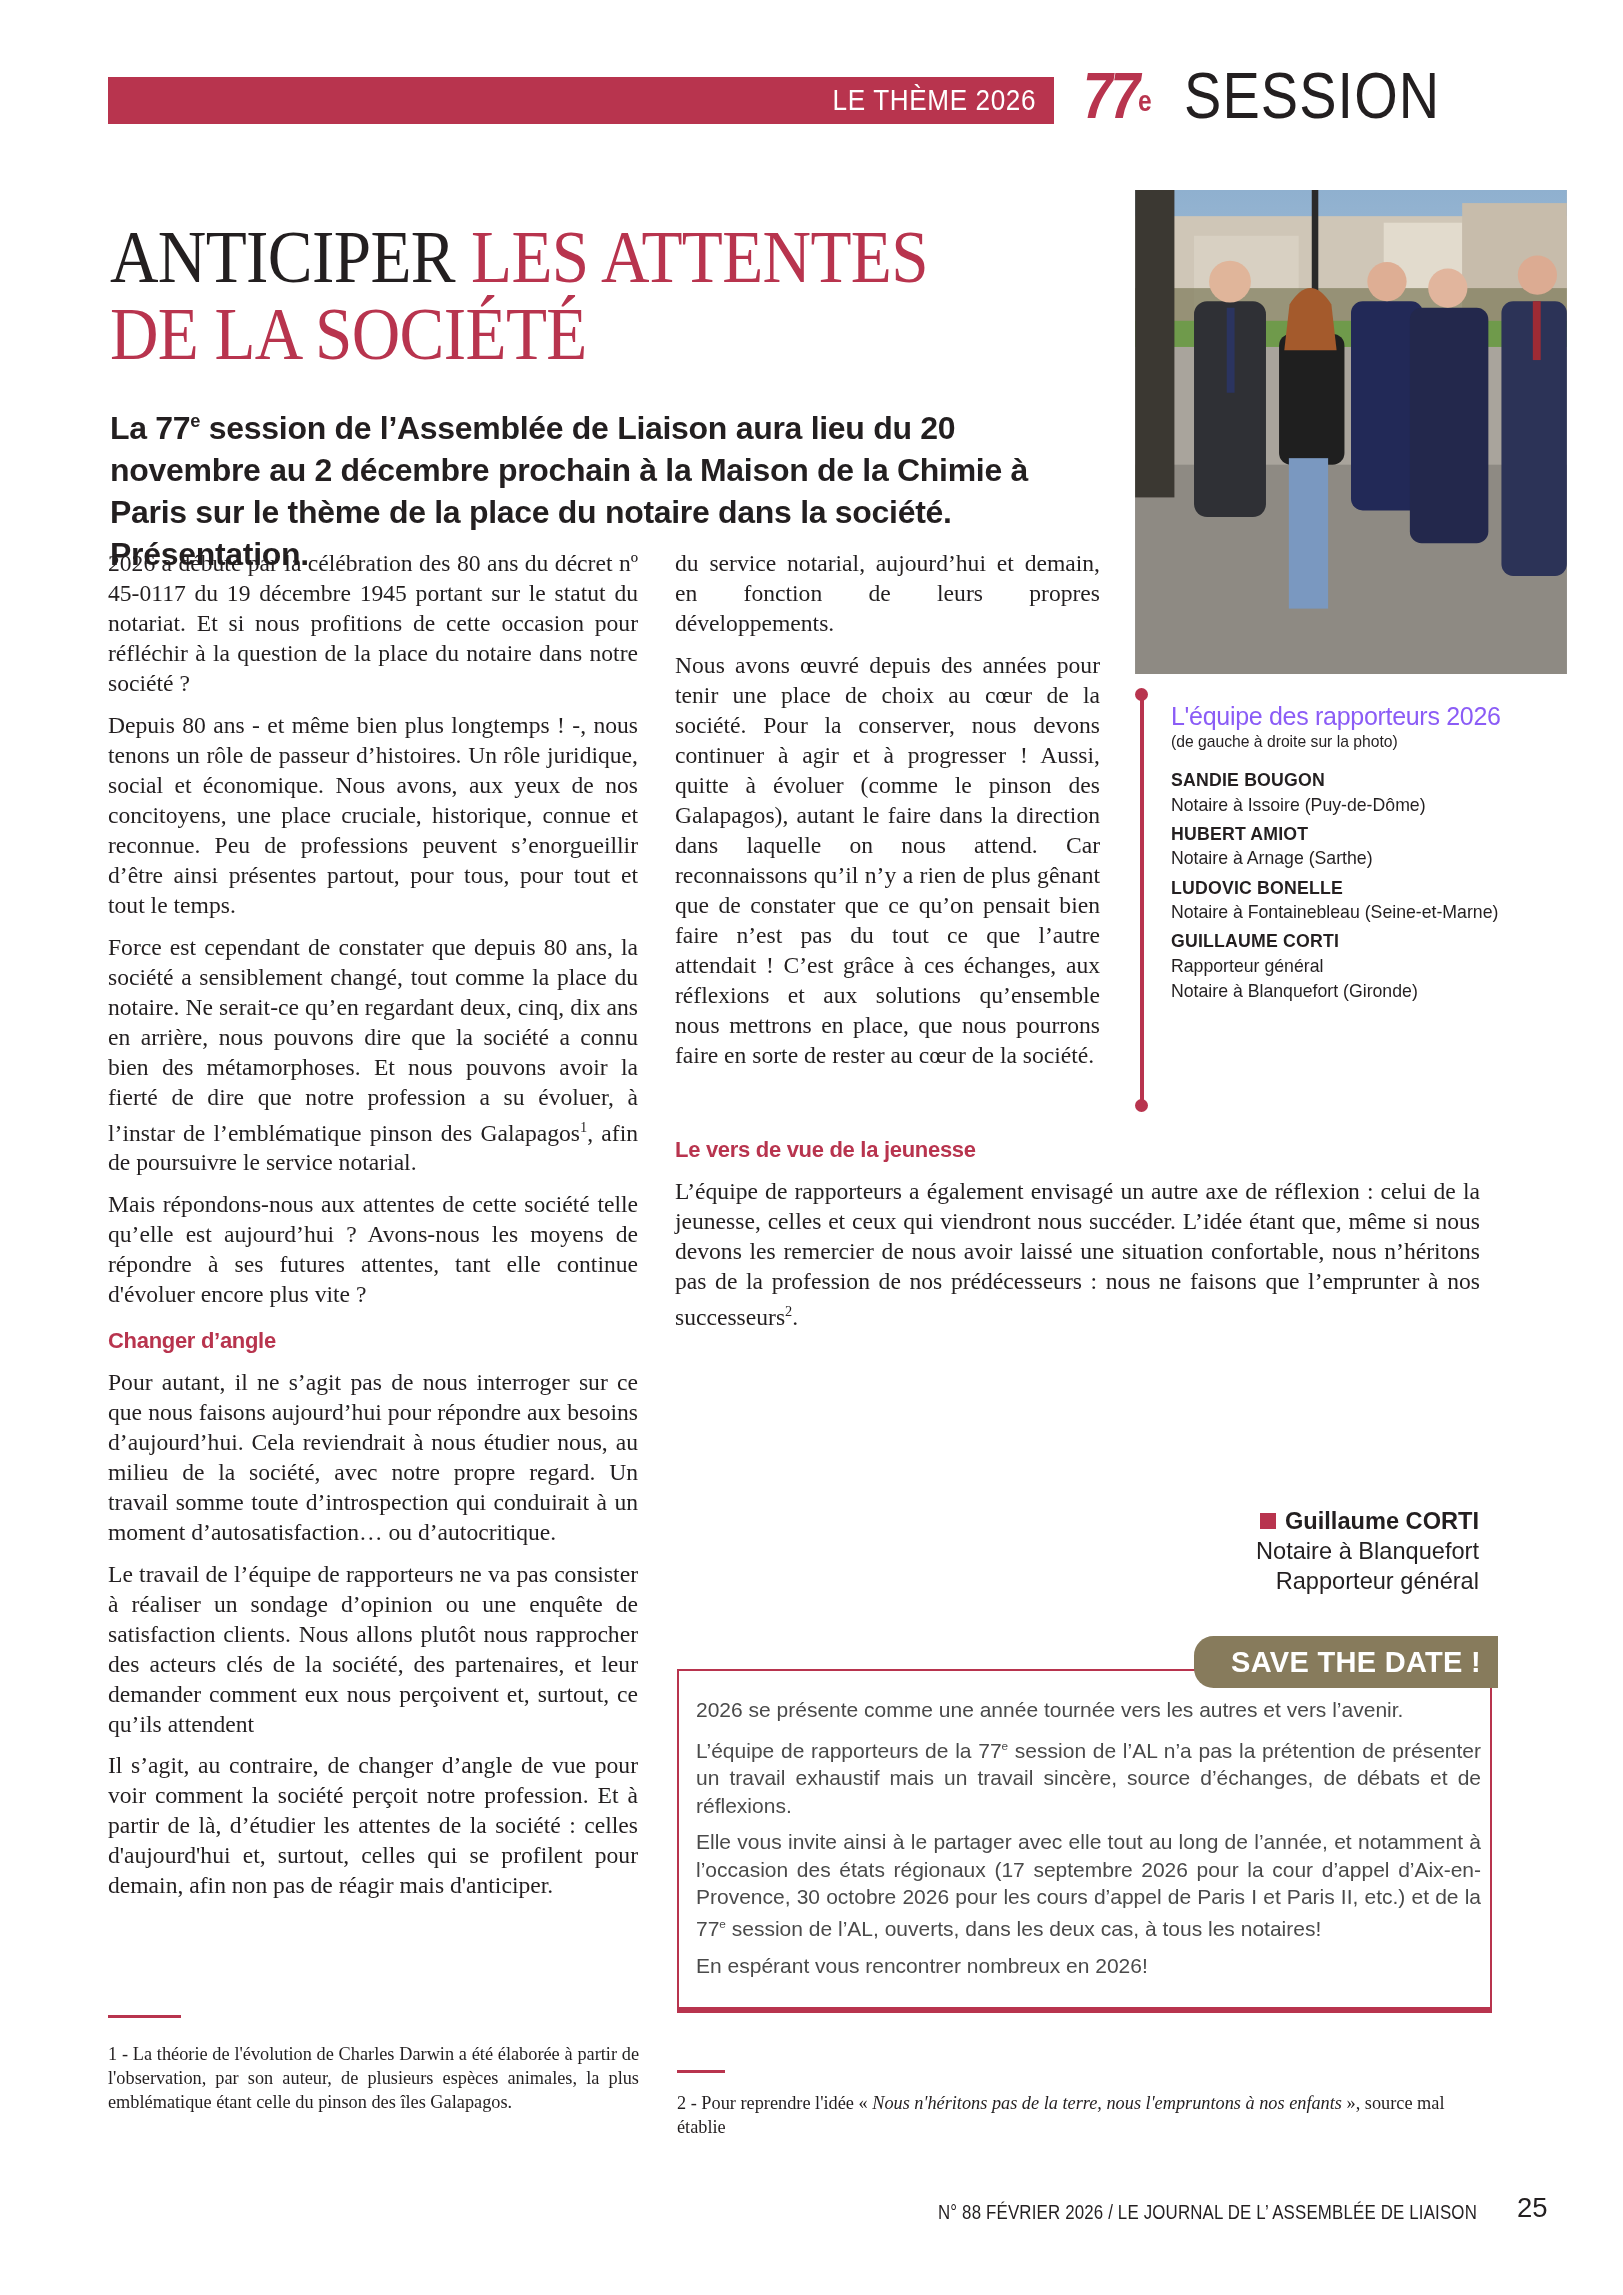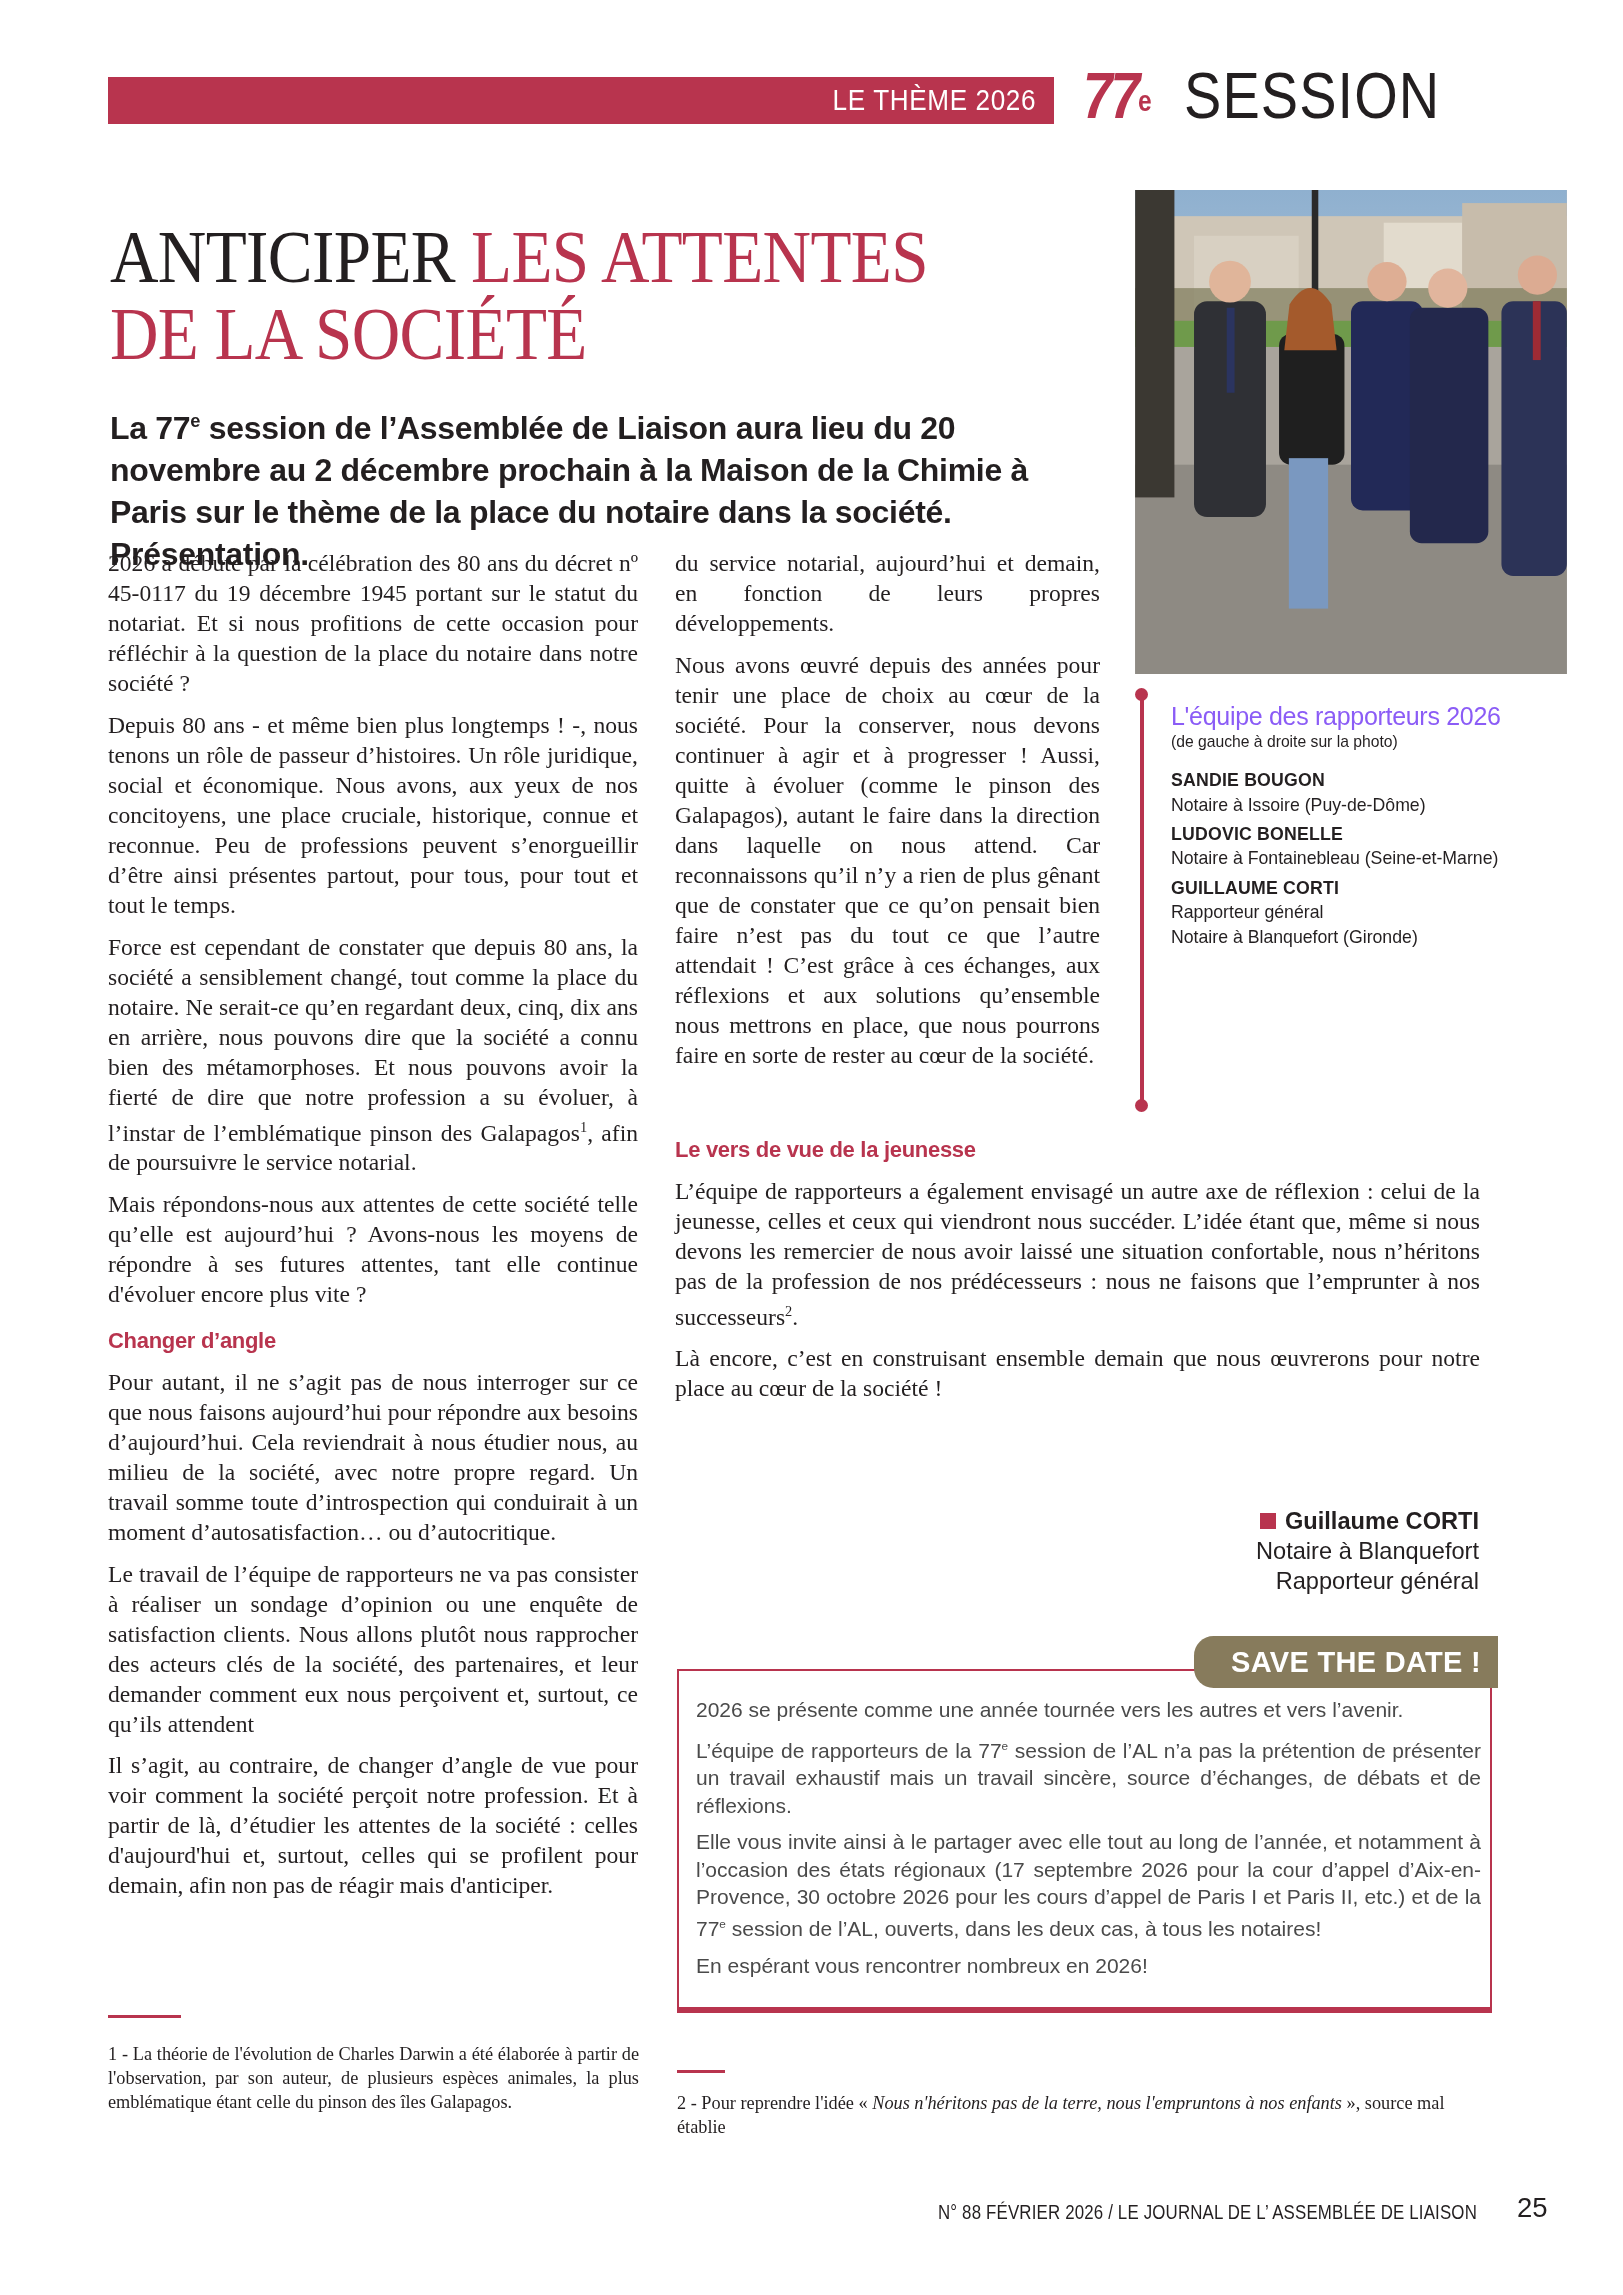--- a/index.html
+++ b/index.html
@@ -152,34 +152,37 @@
 <div class="abs dot" style="top:688px;"></div>
 <div class="abs dot" style="top:1099px;"></div>
 <div id="team" class="abs sans">
   <div id="team-title">L'équipe des rapporteurs 2026</div>
   <div id="team-sub">(de gauche à droite sur la photo)</div>
   <div>
     <div class="member-name">SANDIE BOUGON</div>
     <div class="member-role">Notaire à Issoire (Puy-de-Dôme)</div>
   </div>
   <div>
+    <div class="member-name">HUBERT AMIOT</div>
+    <div class="member-role">Notaire à Arnage (Sarthe)</div>
+  </div>
+  <div>
     <div class="member-name">LUDOVIC BONELLE</div>
     <div class="member-role">Notaire à Fontainebleau (Seine-et-Marne)</div>
   </div>
   <div>
     <div class="member-name">GUILLAUME CORTI</div>
     <div class="member-role">Rapporteur général</div>
     <div class="member-role">Notaire à Blanquefort (Gironde)</div>
   </div>
 </div>
 
 <div id="youth" class="abs serif">
   <div class="subhead" style="margin-top:0;">Le vers de vue de la jeunesse</div>
   <p><span>L’équipe de rapporteurs a également envisagé un autre axe de réflexion : celui de la jeunesse, celles et ceux qui viendront nous succéder. L’idée étant que, même si nous devons les remercier de nous avoir laissé une situation confortable, nous n’héritons pas de la profession de nos prédécesseurs : nous ne faisons que l’emprunter à nos successeurs</span><sup class="fn">2</sup><span>.</span></p>
-  <p>Là encore, c’est en construisant ensemble demain que nous œuvrerons pour notre place au cœur de la société !</p>
 </div>
 
 <div id="signature" class="abs sans">
   <div><span id="sig-square"></span><span id="sig-name">Guillaume CORTI</span></div>
   <div>Notaire à Blanquefort</div>
   <div>Rapporteur général</div>
 </div>
 
 <div id="std-box" class="abs"></div>
 <div id="std-tab" class="abs sans">SAVE THE DATE !</div>

